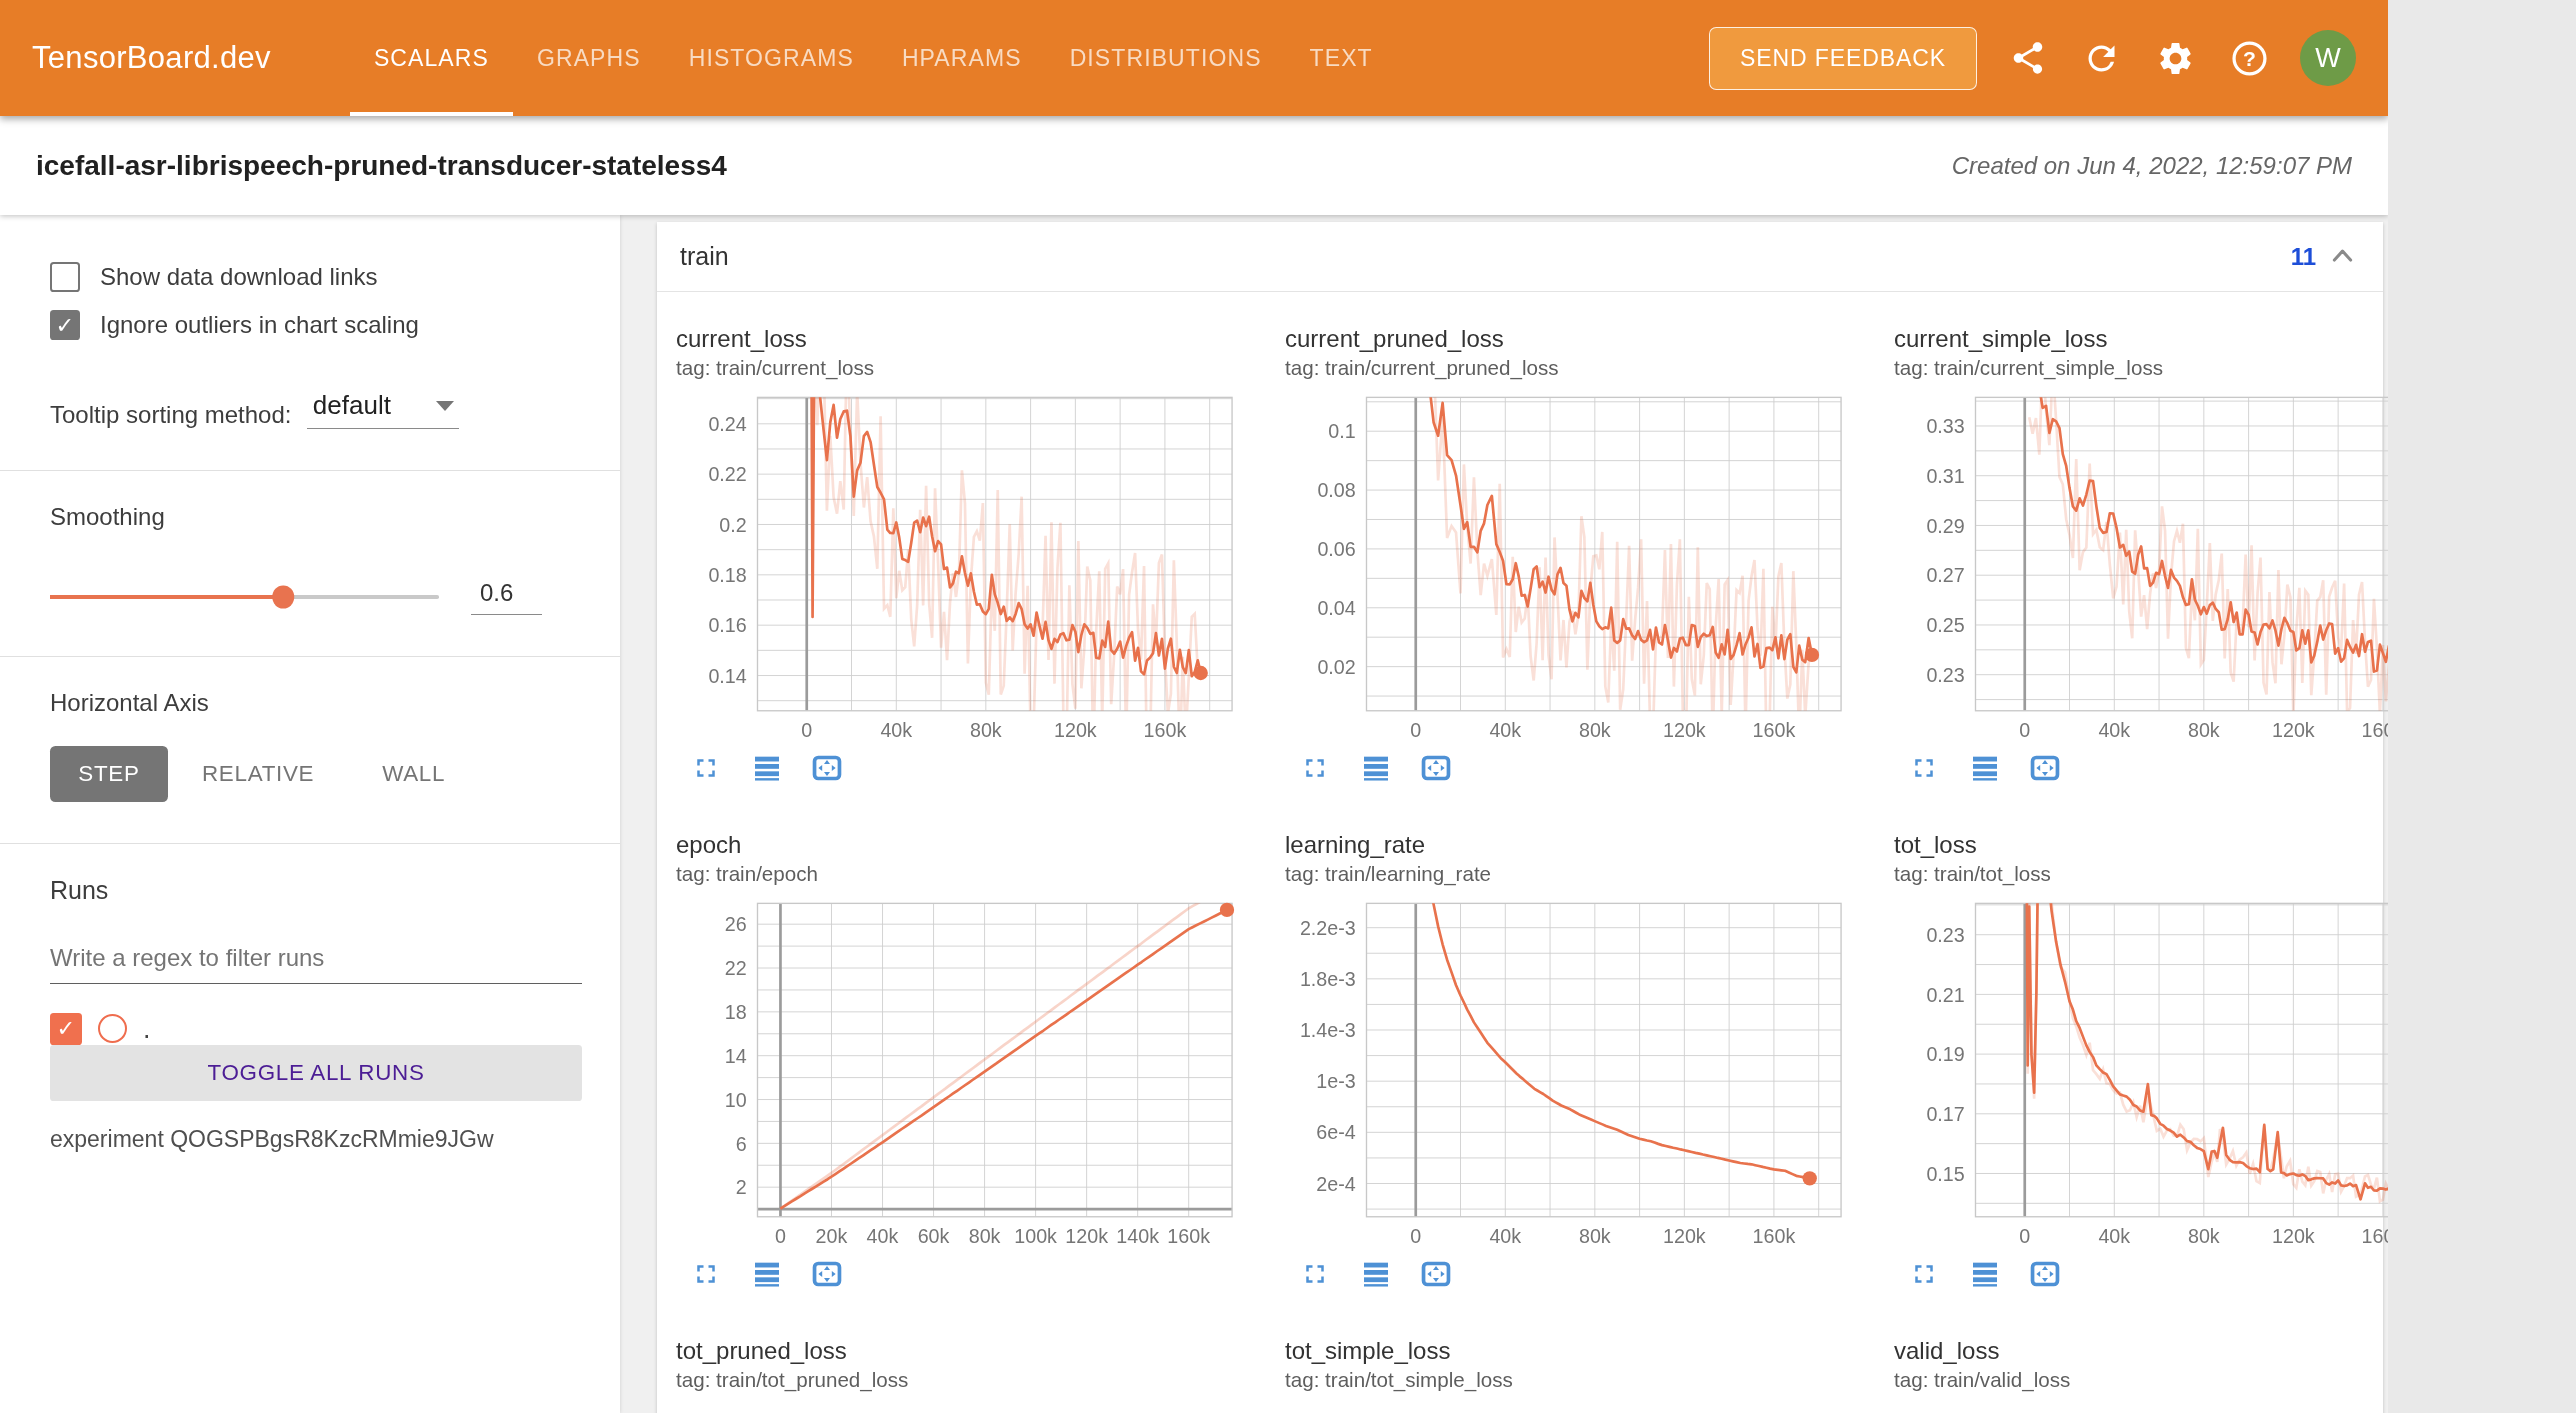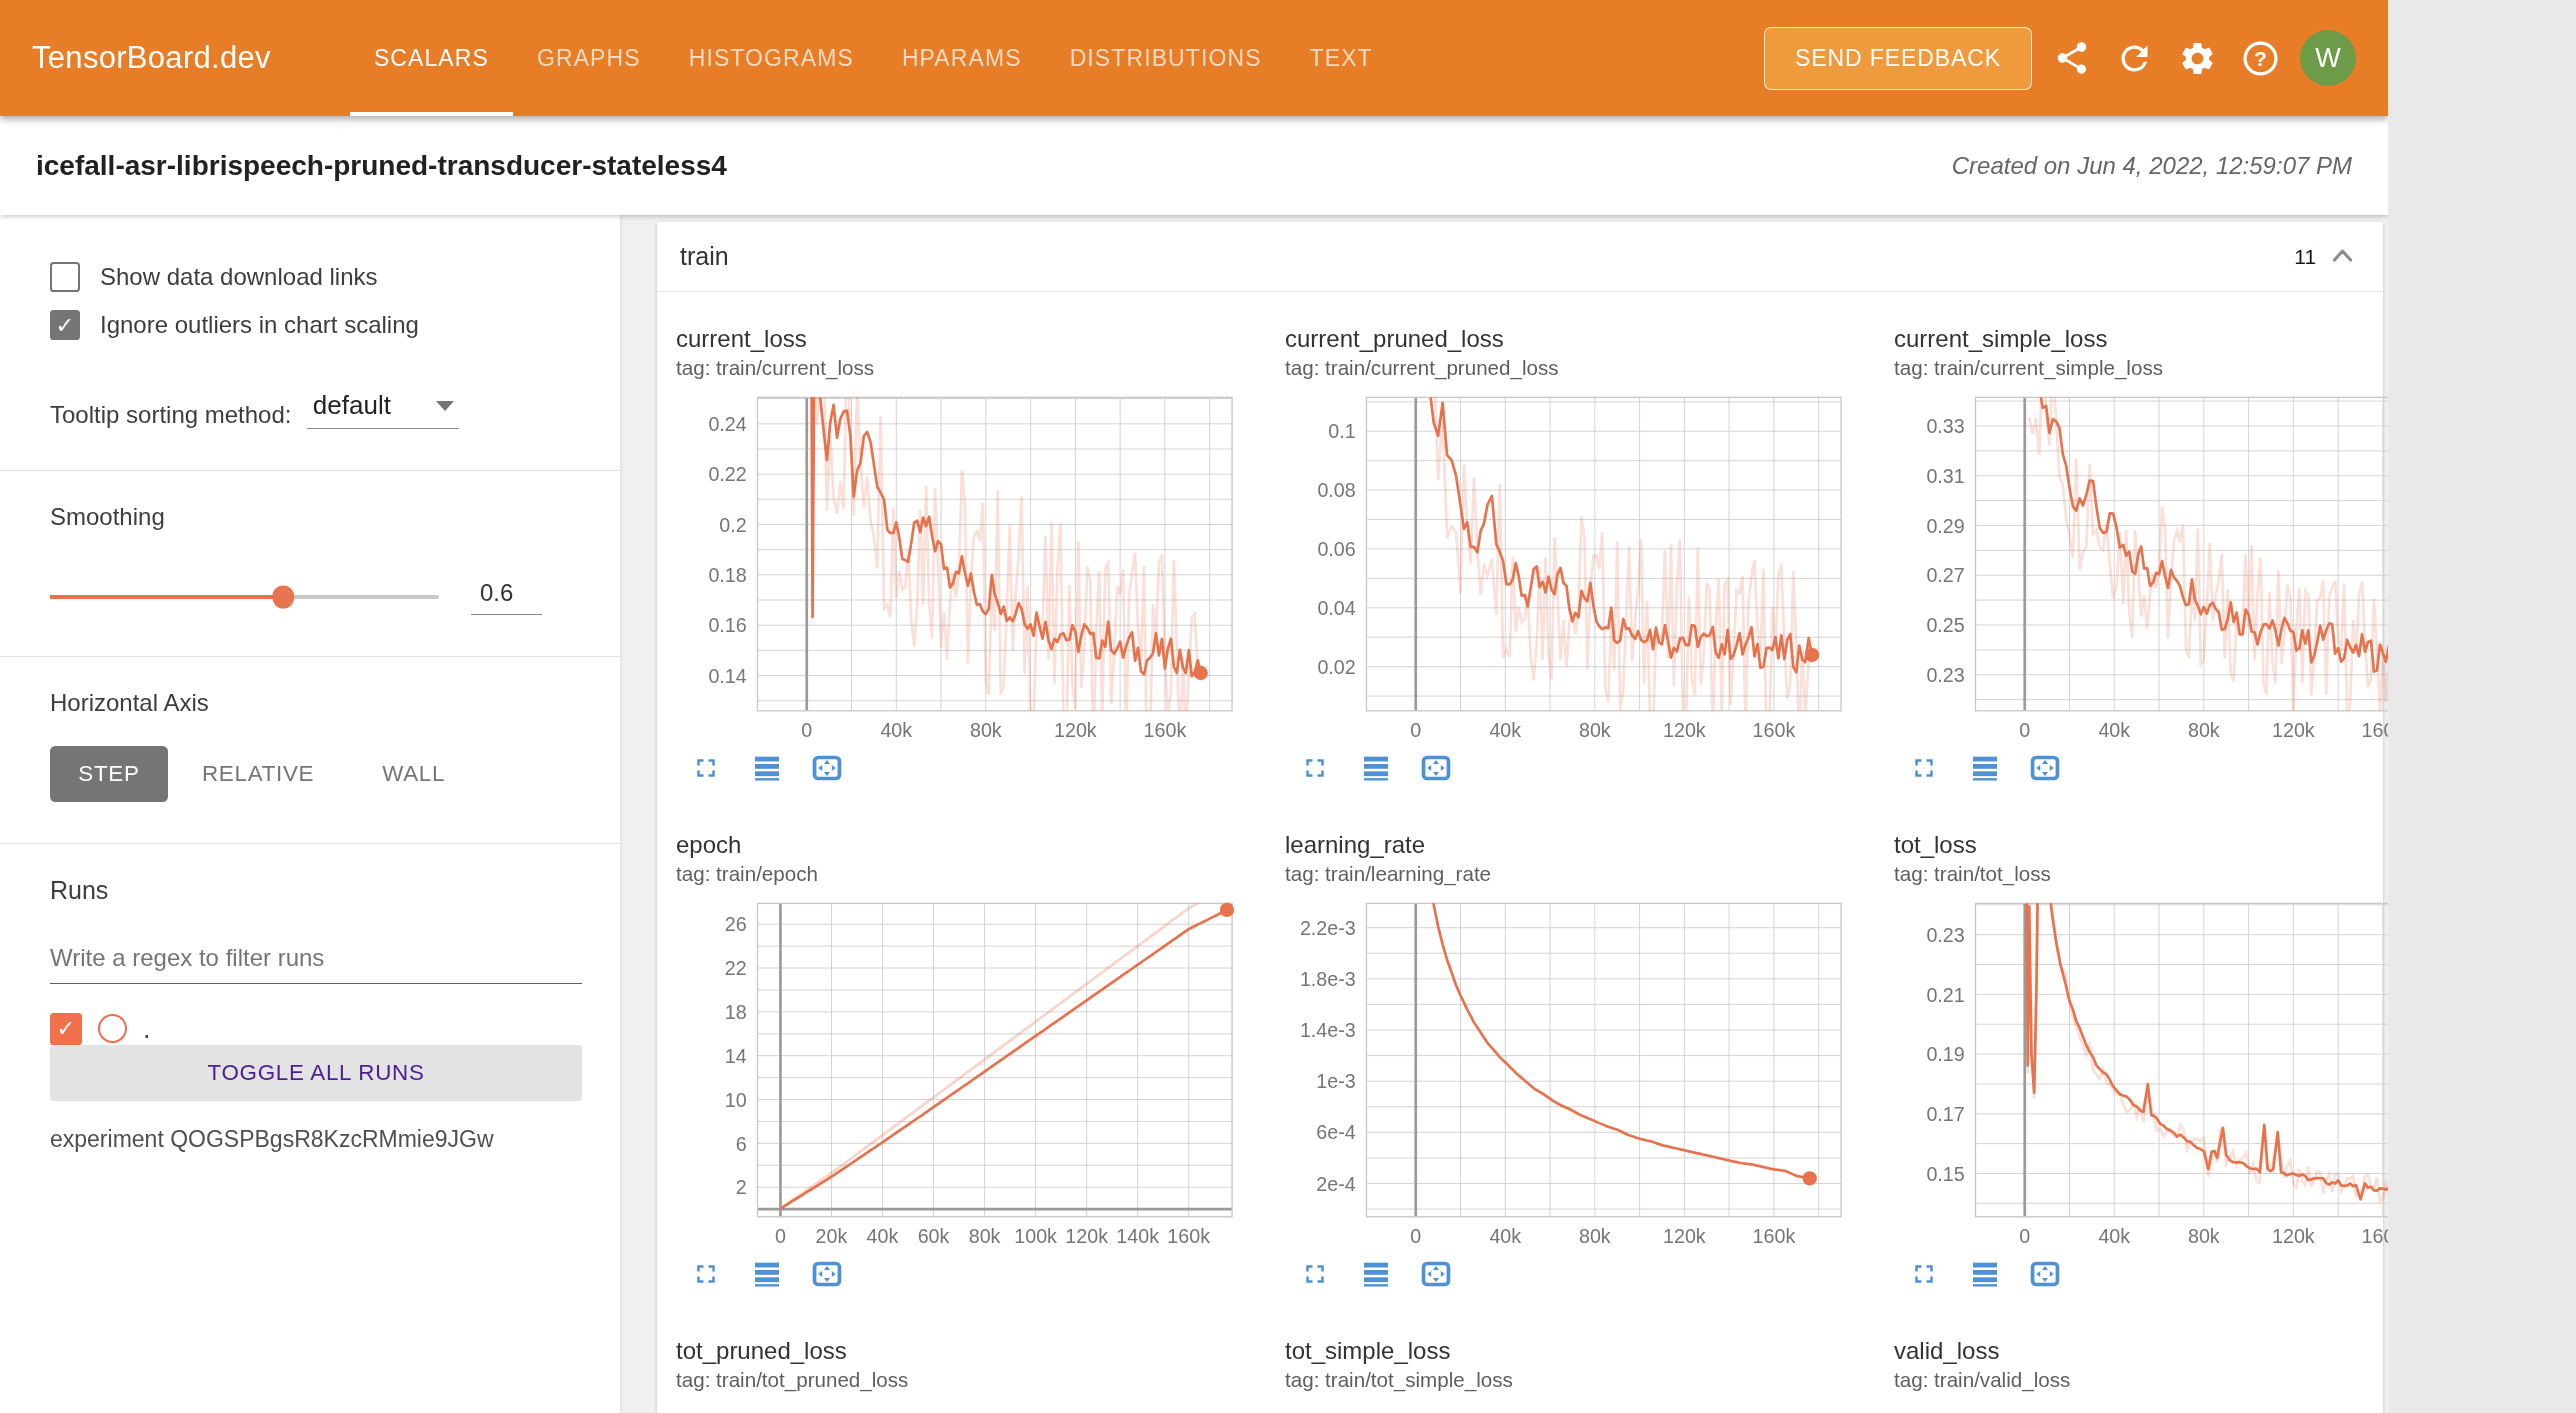--- a/index.html
+++ b/index.html
@@ -6,21 +6,21 @@
   html,body { background:#e9e9e9; font-family:"Liberation Sans", sans-serif; }
   .app { position:relative; width:2388px; height:1413px; overflow:hidden; background:#f0f0f0; }
 
   
   .topbar { position:relative; z-index:10; height:116px; background:#e77d27; display:flex; align-items:center; padding:0 32px; box-shadow:0 2.7px 7.2px rgba(0,0,0,.35); }
   .brand { color:#fff; font-size:31px; font-weight:500; letter-spacing:0.3px; }
   .tabs { margin-left:79px; display:flex; height:100%; }
   .tab { position:relative; height:100%; display:flex; align-items:center; padding:0 24px; font-size:23px; letter-spacing:1.1px; color:rgba(255,255,255,.72); background:none; border:none; font-family:inherit; font-weight:500; cursor:pointer; }
   .tab.active { color:#fff; }
   .tab.active::after { content:""; position:absolute; left:0; right:0; bottom:0; height:4.5px; background:#fff; }
-  .top-right { margin-left:auto; display:flex; align-items:center; gap:16px; }
+  .top-right { margin-left:auto; display:flex; align-items:center; gap:27px; }
   .feedback { height:63px; padding:0 30px; font-size:23px; letter-spacing:0.9px; color:#fff; background:#f09a3e; border:1.8px solid rgba(255,255,255,.85); border-radius:7.2px; font-family:inherit; cursor:pointer; }
   .icon-btn { width:47px; height:47px; background:none; border:none; display:flex; align-items:center; justify-content:center; cursor:pointer; }
   .avatar { width:56px; height:56px; border-radius:50%; background:#6e9b47; color:#fff; font-size:27px; font-weight:500; display:flex; align-items:center; justify-content:center; cursor:pointer; }
 
   
   .titlebar { position:relative; z-index:9; height:99px; background:#fff; display:flex; align-items:center; padding:0 36px; box-shadow:0 1.8px 5.4px rgba(0,0,0,.25); }
   .exp-title { font-size:28px; font-weight:bold; color:#212121; }
   .created { margin-left:auto; font-size:24px; font-style:italic; color:#666; }
 
   
@@ -53,21 +53,21 @@
   .run-circle { width:29px; height:29px; border-radius:50%; border:2.7px solid #ef6d4e; flex:0 0 auto; }
   .run-name { font-size:27px; color:#444; line-height:18px; }
   .toggle-btn { width:532px; height:56px; background:#e3e3e3; border:none; border-radius:3.6px; color:#4c1d95; font-family:Liberation Sans, sans-serif; font-size:22.4px; letter-spacing:0.7px; cursor:pointer; }
   .experiment { margin-top:25px; font-size:23px; color:#4f4f4f; }
 
   
   .main-card { position:absolute; left:657px; top:7.2px; right:5.4px; height:2060px; background:#fff; box-shadow:0 0.9px 3.6px rgba(0,0,0,.2); }
   .section-header { height:70px; display:flex; align-items:center; padding:0 27px 0 23px; border-bottom:0.9px solid #e4e4e4; }
   .section-name { font-size:25px; color:#333; }
   .section-right { margin-left:auto; display:flex; align-items:center; gap:12.5px; }
-  .section-count { font-size:21px; color:#0f172a; }
+  .section-count { font-size:24px; color:#1d4ed8;font-weight:bold; }
   .collapse-btn { background:none; border:none; cursor:pointer; display:flex; }
   .charts-grid { position:absolute; left:19px; top:102px; display:grid; grid-template-columns:repeat(3,609px); grid-auto-rows:506px; }
   .chart-cell { width:609px; }
   .chart-title { font-size:24px; color:#333; line-height:30px; }
   .chart-tag { font-size:20.6px; color:#5e5e5e; line-height:27px; }
   svg.plot { display:block; margin-top:10.7px; }
   .gl { stroke:#cfcfcf; stroke-width:1; }
   .zl { stroke:#9b9b9b; stroke-width:3; }
   .pborder { fill:none; stroke:#c8c8c8; stroke-width:1.5; }
   .raw { fill:none; stroke:#e8724c; stroke-opacity:.22; stroke-width:3; }

